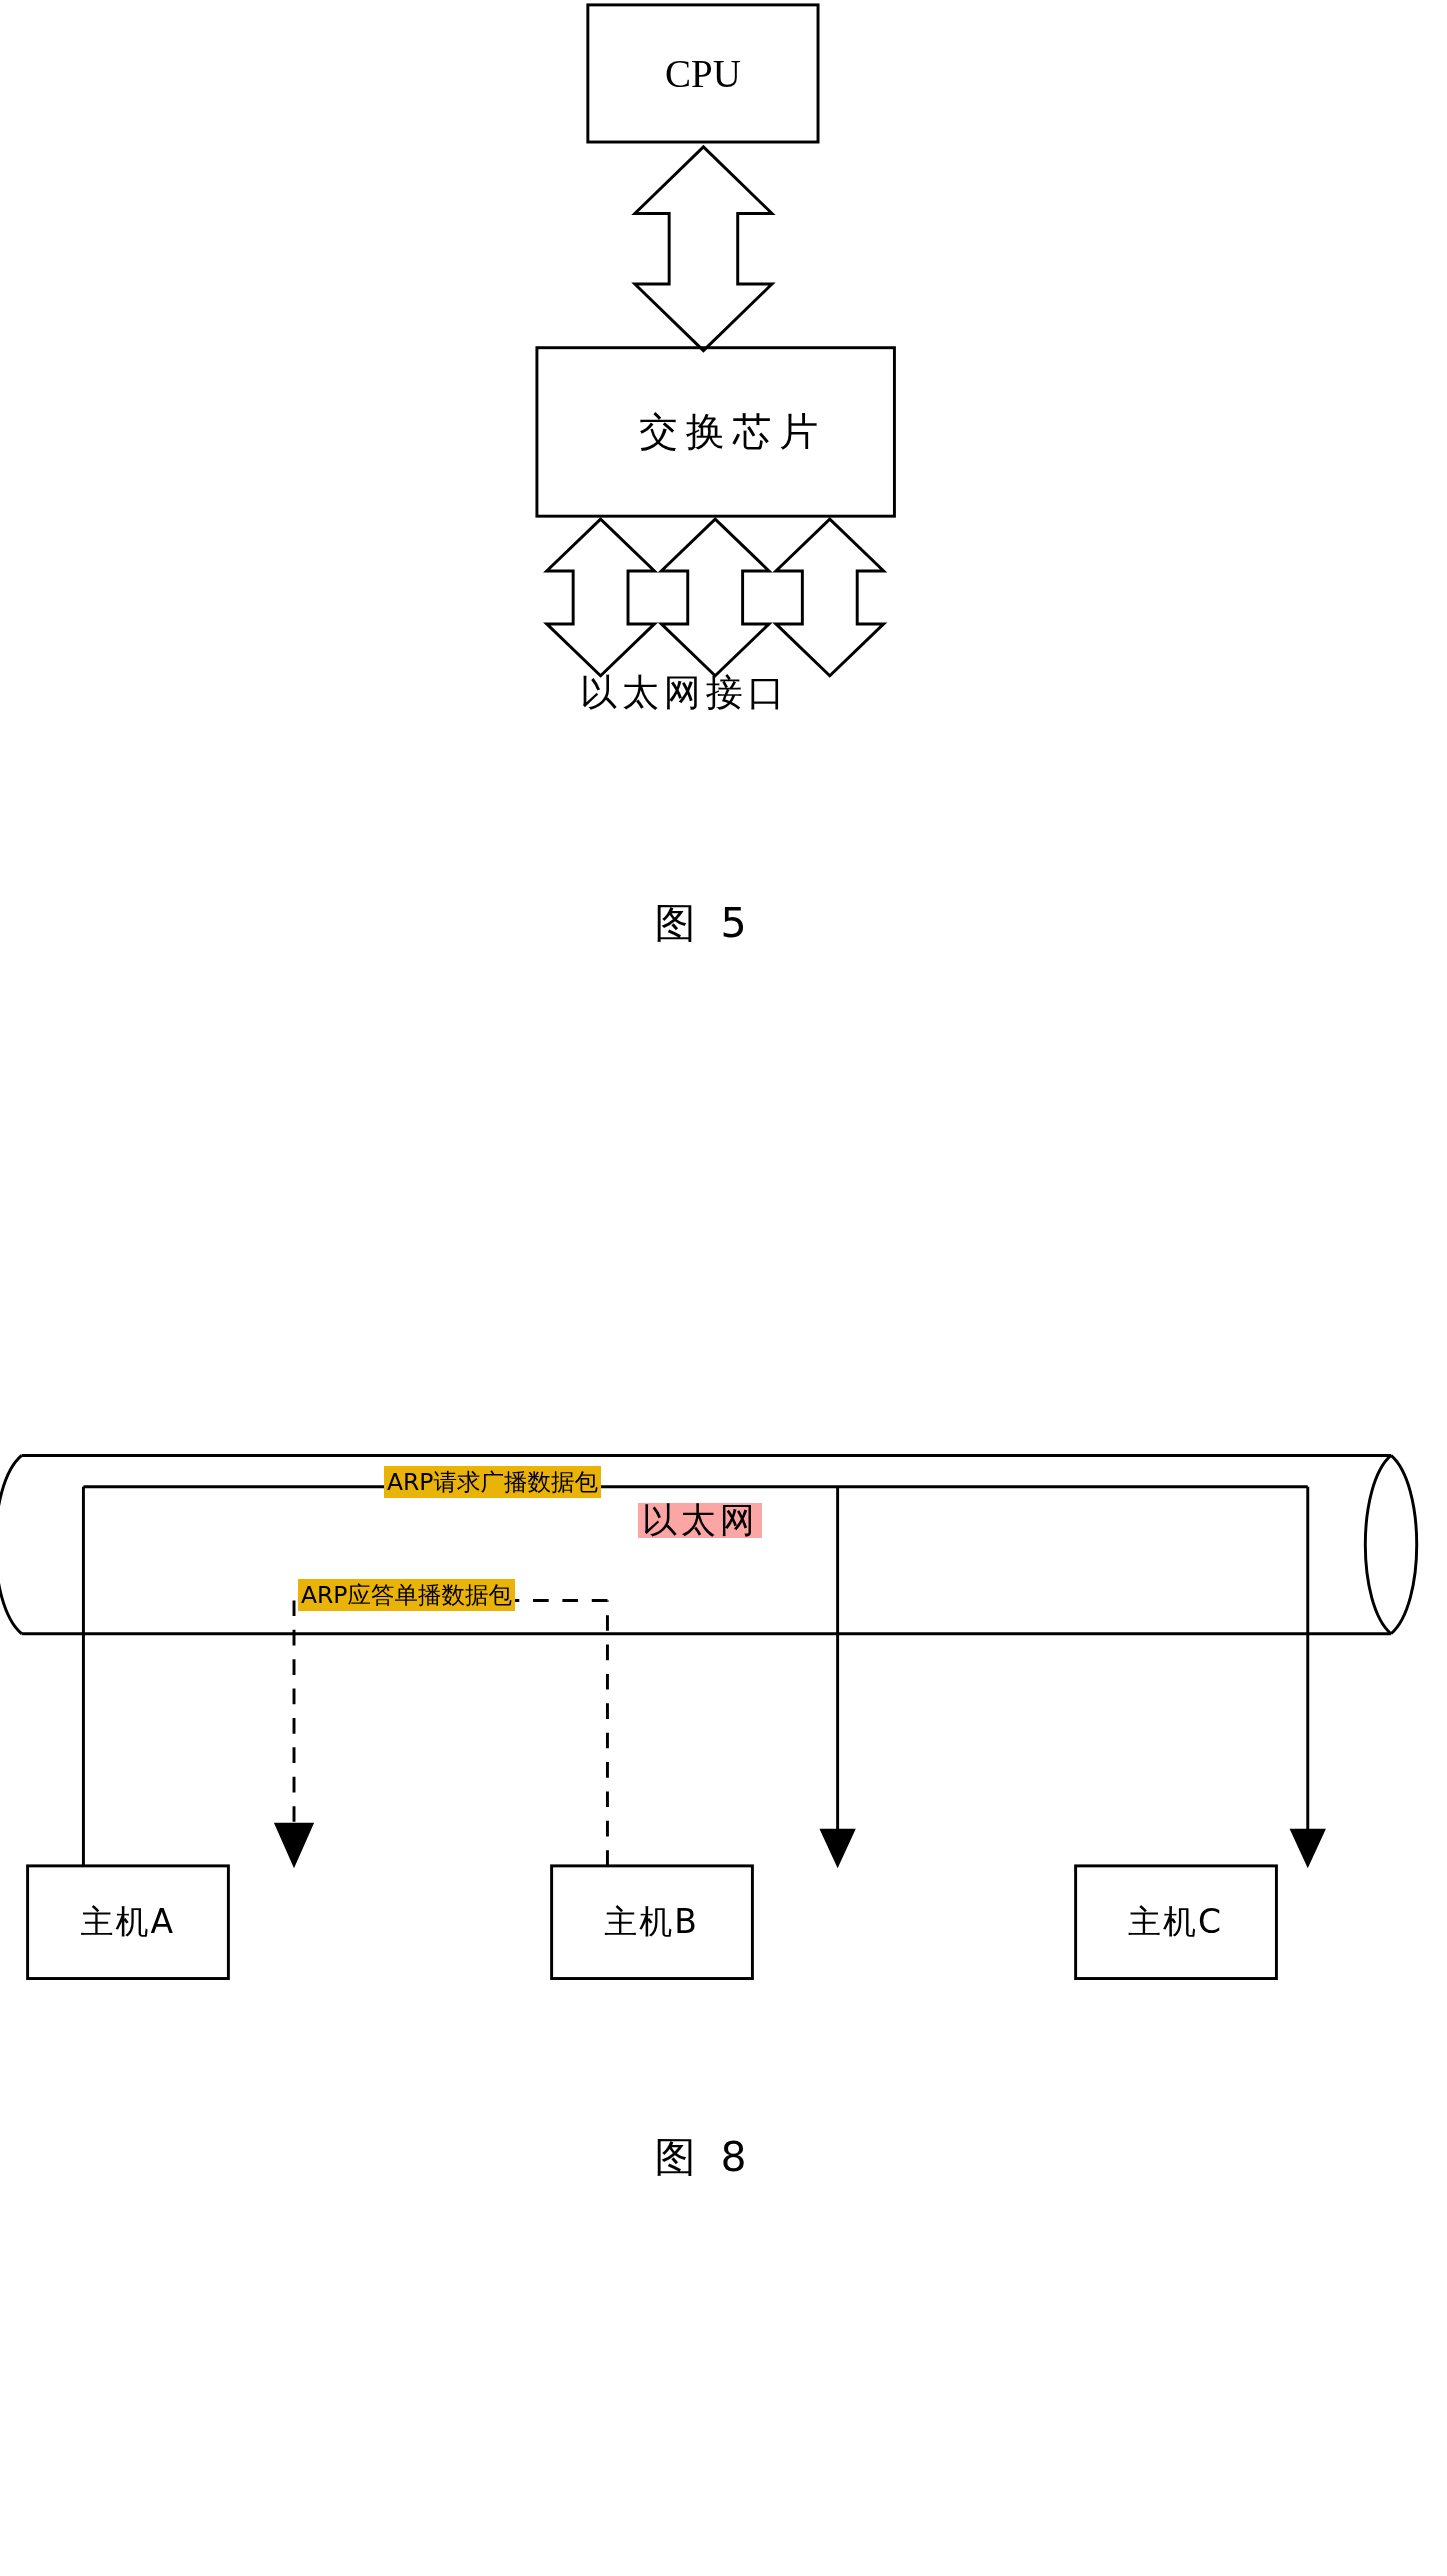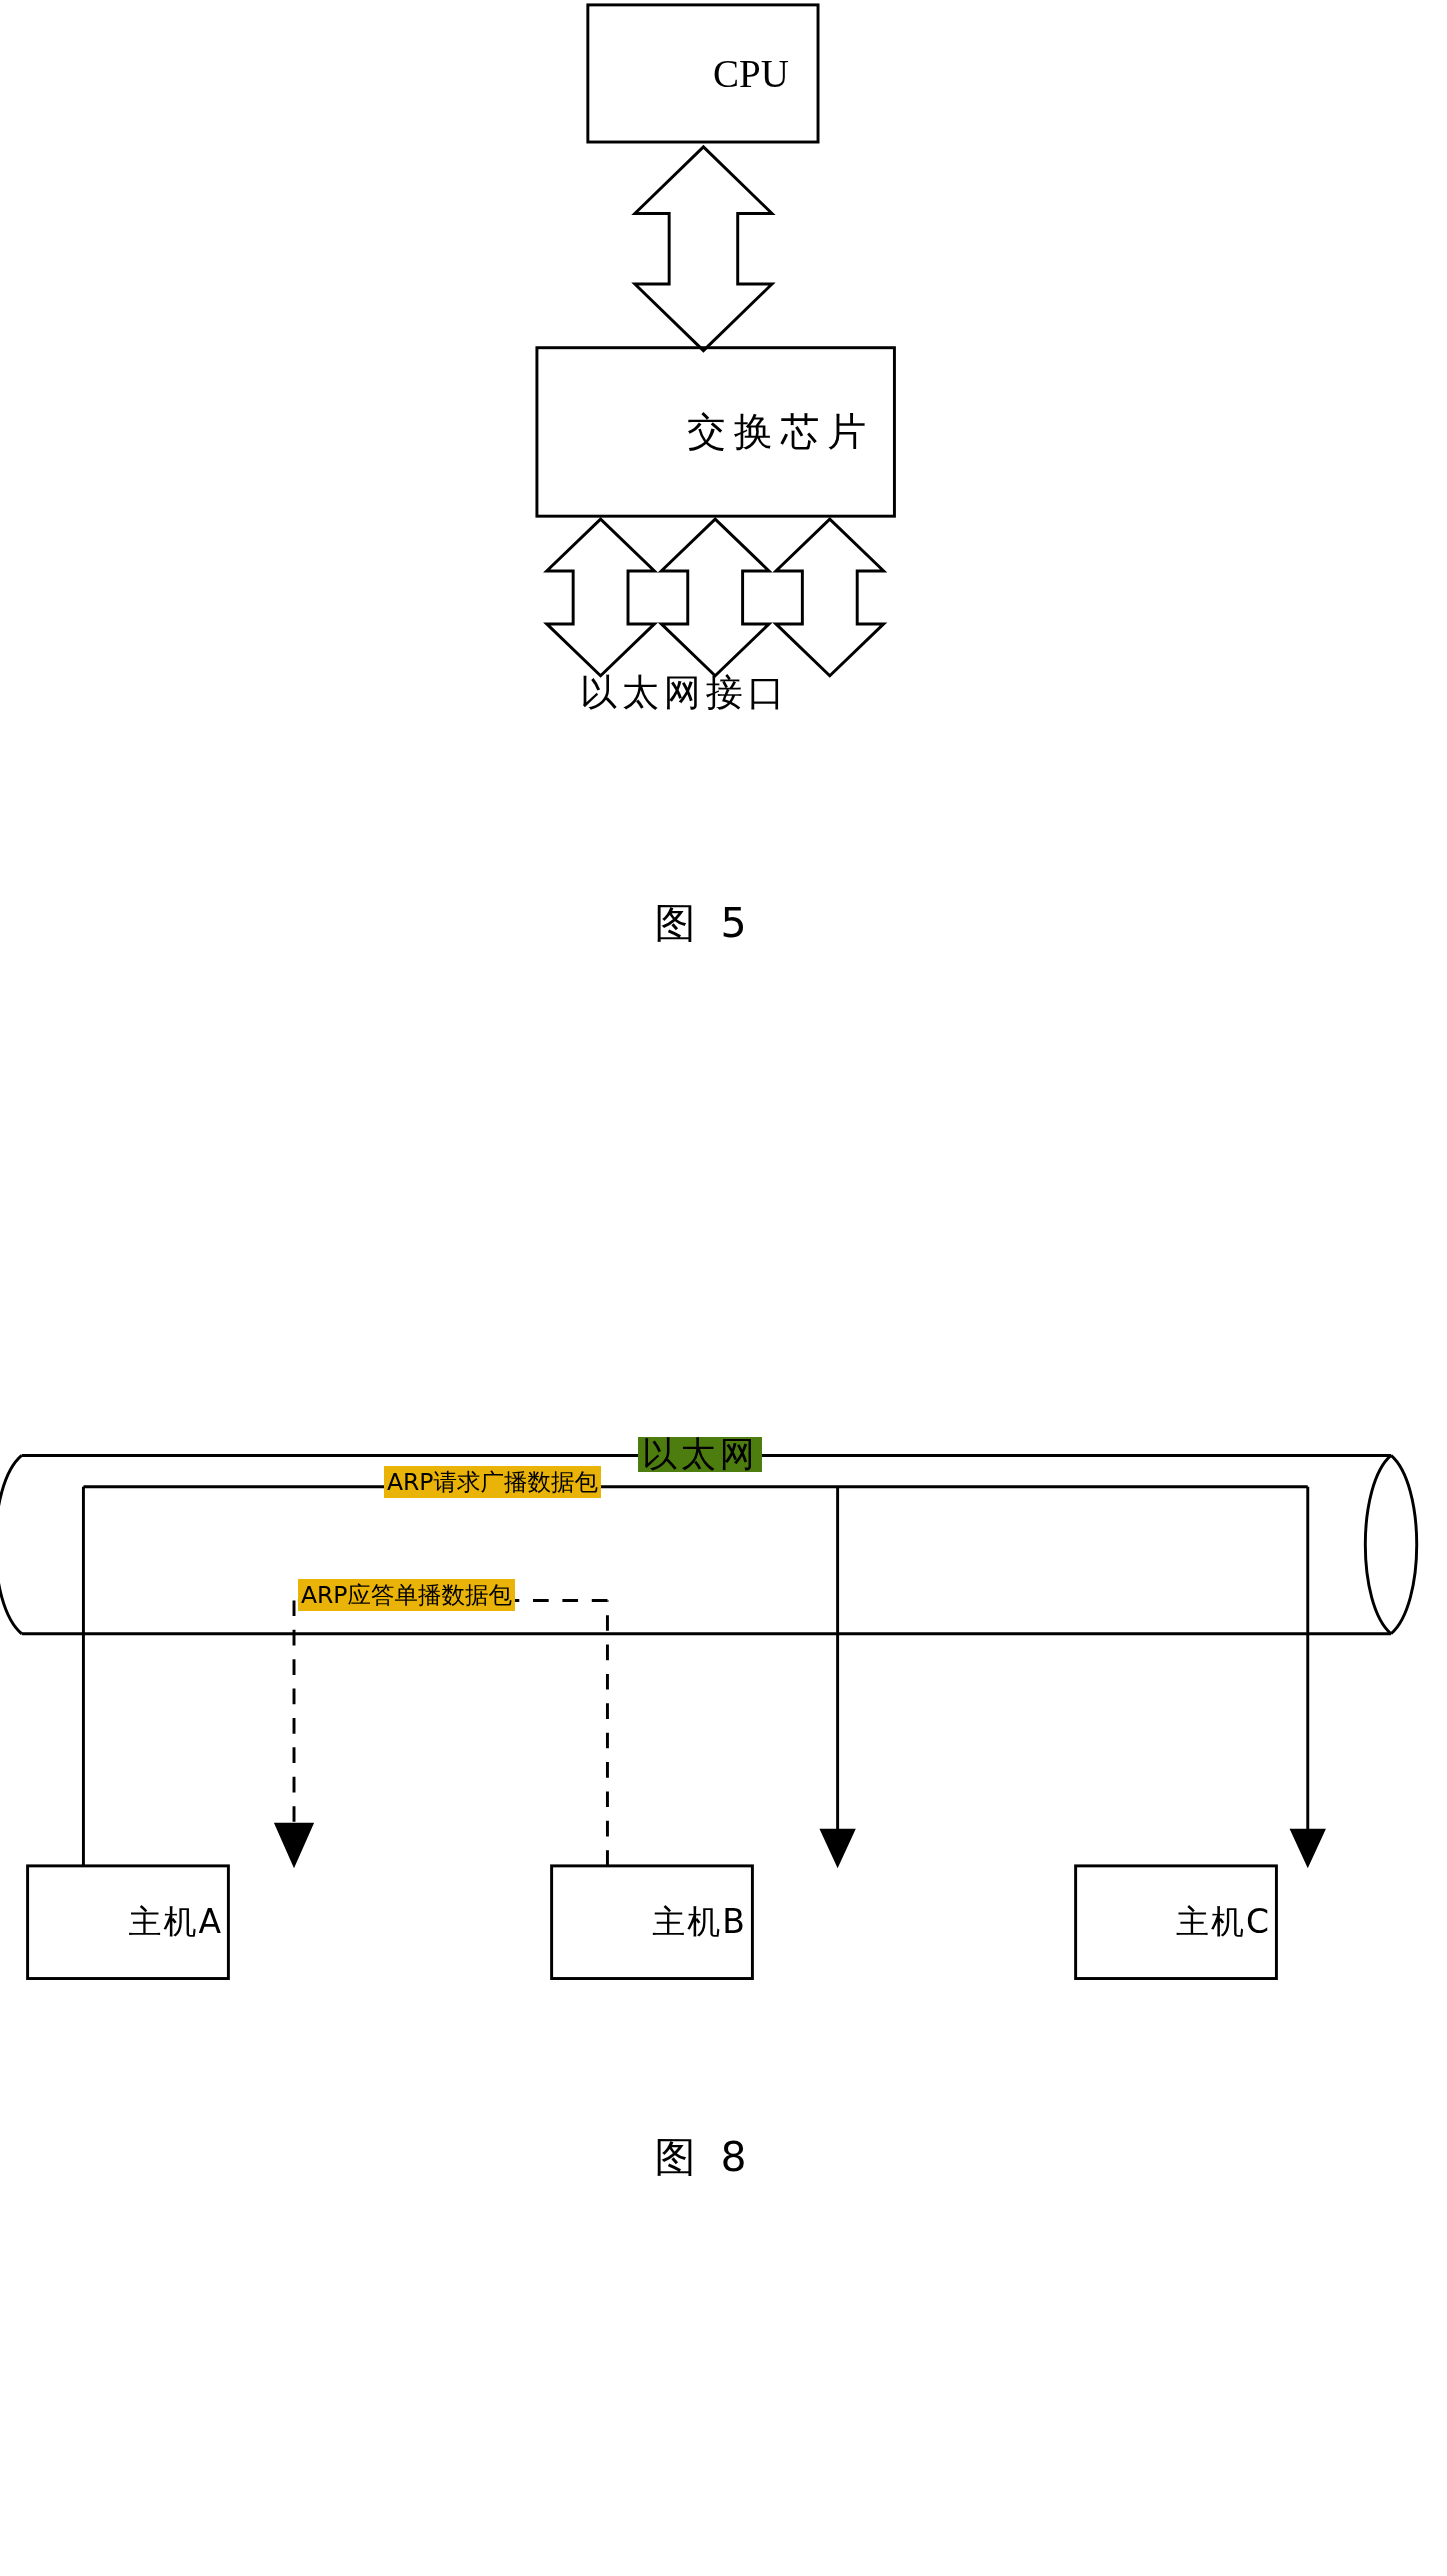--- a/index.html
+++ b/index.html
@@ -39,21 +39,20 @@
   }
   .serif {
     font-family: "Liberation Serif", "DejaVu Serif", serif;
   }
   .box-label {
     position: absolute;
     display: flex;
     align-items: center;
     justify-content: center;
     text-align: right;
-    padding-left: 48px;
   }
   .fig-caption {
     position: absolute;
     text-align: center;
     font-size: 41px;
     letter-spacing: 5.9px;
   }
   .edge-label {
     position: absolute;
     background: #eab308;
@@ -155,21 +154,21 @@
   <div class="box-label cjk" style="left:537px; top:348px; width:391px; height:168px; font-size:39px; letter-spacing:7.8px;border-radius:17px;">交换芯片</div>
 
   <div class="lbl cjk" style="left:580px; top:674px; font-size:37px; letter-spacing:4.9px;text-align:right;">以太网接口</div>
 
   <div class="fig-caption cjk" style="left:576px; top:896px; width:255px;">图 5</div>
 
   <div class="edge-label cjk" style="left:384px; top:1466px; font-size:23.5px;">ARP请求广播数据包</div>
 
   <div class="edge-label cjk" style="left:298px; top:1579px; font-size:23.5px;">ARP应答单播数据包</div>
 
-  <div class="lbl cjk" style="left:638px; top:1437px; font-size:35px; letter-spacing:3.9px; background:#4d7c0f; padding:0 3.9px;">以太网</div>
+  <div class="lbl cjk" style="left:638px; top:1503px; font-size:35px; letter-spacing:3.9px; background:#fca5a5; padding:0 3.9px;">以太网</div>
 
   <div class="box-label cjk" style="left:551px; top:1866px; width:201px; height:113px; font-size:33px; letter-spacing:2px;">主机B</div>
 
   <div class="box-label cjk" style="left:27.4px; top:1866px; width:201px; height:113px; font-size:33px; letter-spacing:2px;">主机A</div>
 
   <div class="box-label cjk" style="left:1075px; top:1866px; width:201px; height:113px; font-size:33px; letter-spacing:2px;">主机C</div>
 
   <div class="fig-caption cjk" style="left:576px; top:2130px; width:255px;">图 8</div>
 
 </div>

